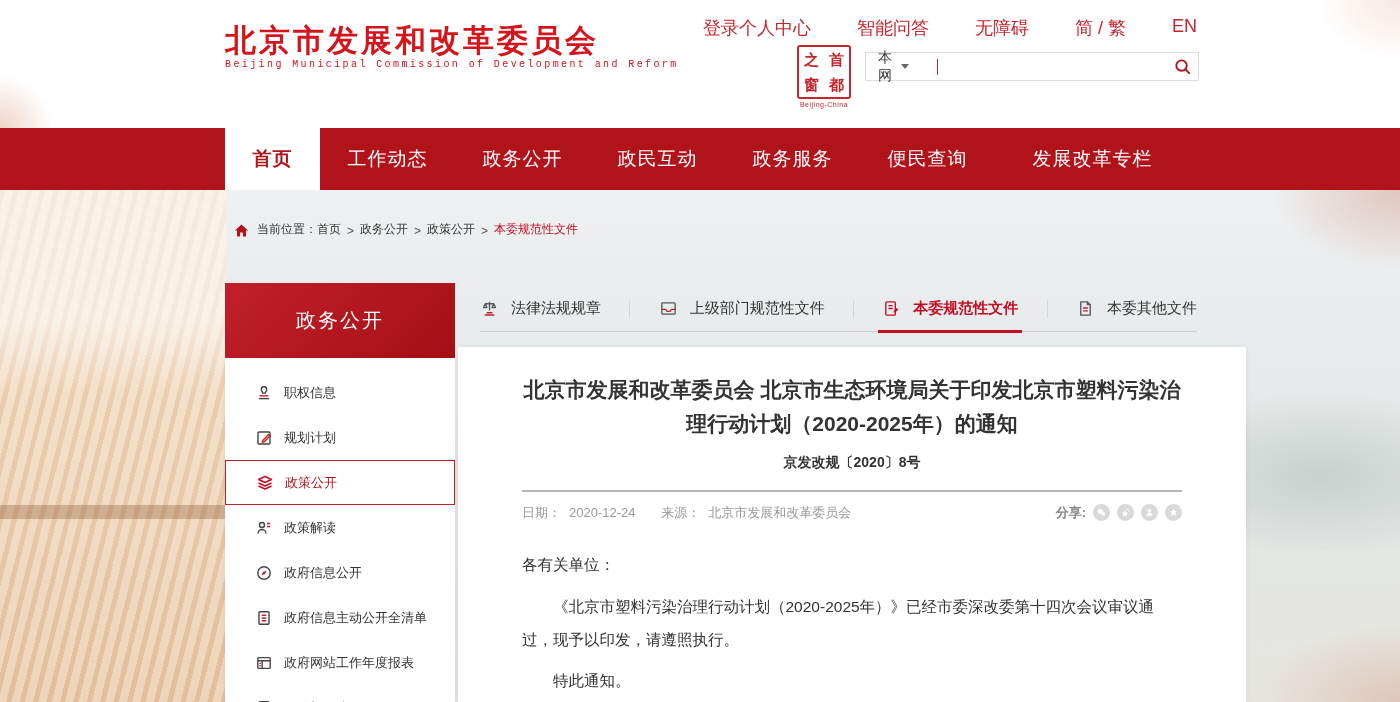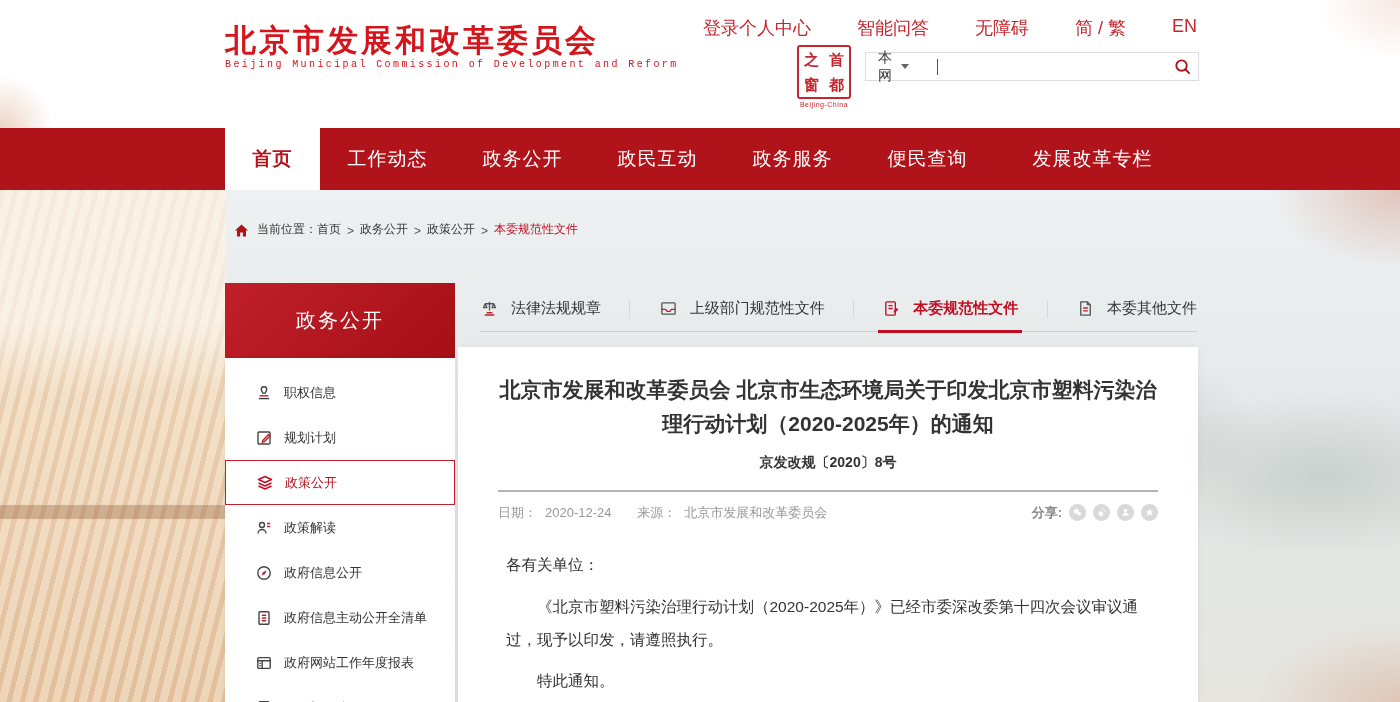--- a/index.html
+++ b/index.html
@@ -79,33 +79,33 @@
   .tab-bar{position:absolute;left:480px;top:286px;width:717px;height:45px;display:flex;align-items:center;
     justify-content:space-between;border-bottom:1px solid #cfcfcf;}
   .tab{display:flex;align-items:center;gap:12px;font-size:15px;color:#333;cursor:pointer;height:45px;position:relative;}
   .tab .ic{display:flex;}
   .tab.active{color:#c30d23;font-weight:bold;}
   .tab.active::after{content:"";position:absolute;left:-4px;right:-4px;bottom:-2px;height:3px;background:#c30d23;}
   .tab-sep{width:1px;height:18px;background:#d8d8d8;}
 
   
   .article{position:absolute;left:458px;top:347px;width:660px;bottom:0;background:#fff;
-    padding:0 40px;overflow:hidden;box-shadow:0 0 6px rgba(0,0,0,.06);}
+    padding:0 64px;overflow:hidden;box-shadow:0 0 6px rgba(0,0,0,.06);}
   .article-title{margin-top:26px;text-align:center;font-size:21px;font-weight:600;color:#333;line-height:1.6;}
   .doc-number{margin-top:12px;text-align:center;font-size:14px;font-weight:600;color:#333;}
   .meta-divider{margin-top:18px;border-top:2px solid #b5b5b5;}
   .meta-row{margin-top:12px;display:flex;justify-content:space-between;align-items:center;
     font-size:13px;color:#999;}
   .meta-left span{margin-right:8px;}
   .share{display:flex;align-items:flex-start;gap:7px;}
   .share-label{color:#888;font-weight:bold;}
   .share-ic{width:17px;height:17px;border-radius:50%;background:#d9d9d9;display:flex;
     align-items:center;justify-content:center;cursor:pointer;}
   .article-body{margin-top:26px;font-size:15.5px;color:#333;line-height:2.15;}
-  .article-body p{margin:0 0 8px 8px;}
+  .article-body p{margin:0 0 8px 0;}
   .article-body p.indent{text-indent:2em;}
 </style>
 </head>
 <body>
 
 <div class="bg-photo"></div>
 <div class="bg-trees"></div>
 <div class="bg-left-roof"></div>
 <div class="bg-right-roof"></div>
 <div class="bg-bottom-roof"></div>

